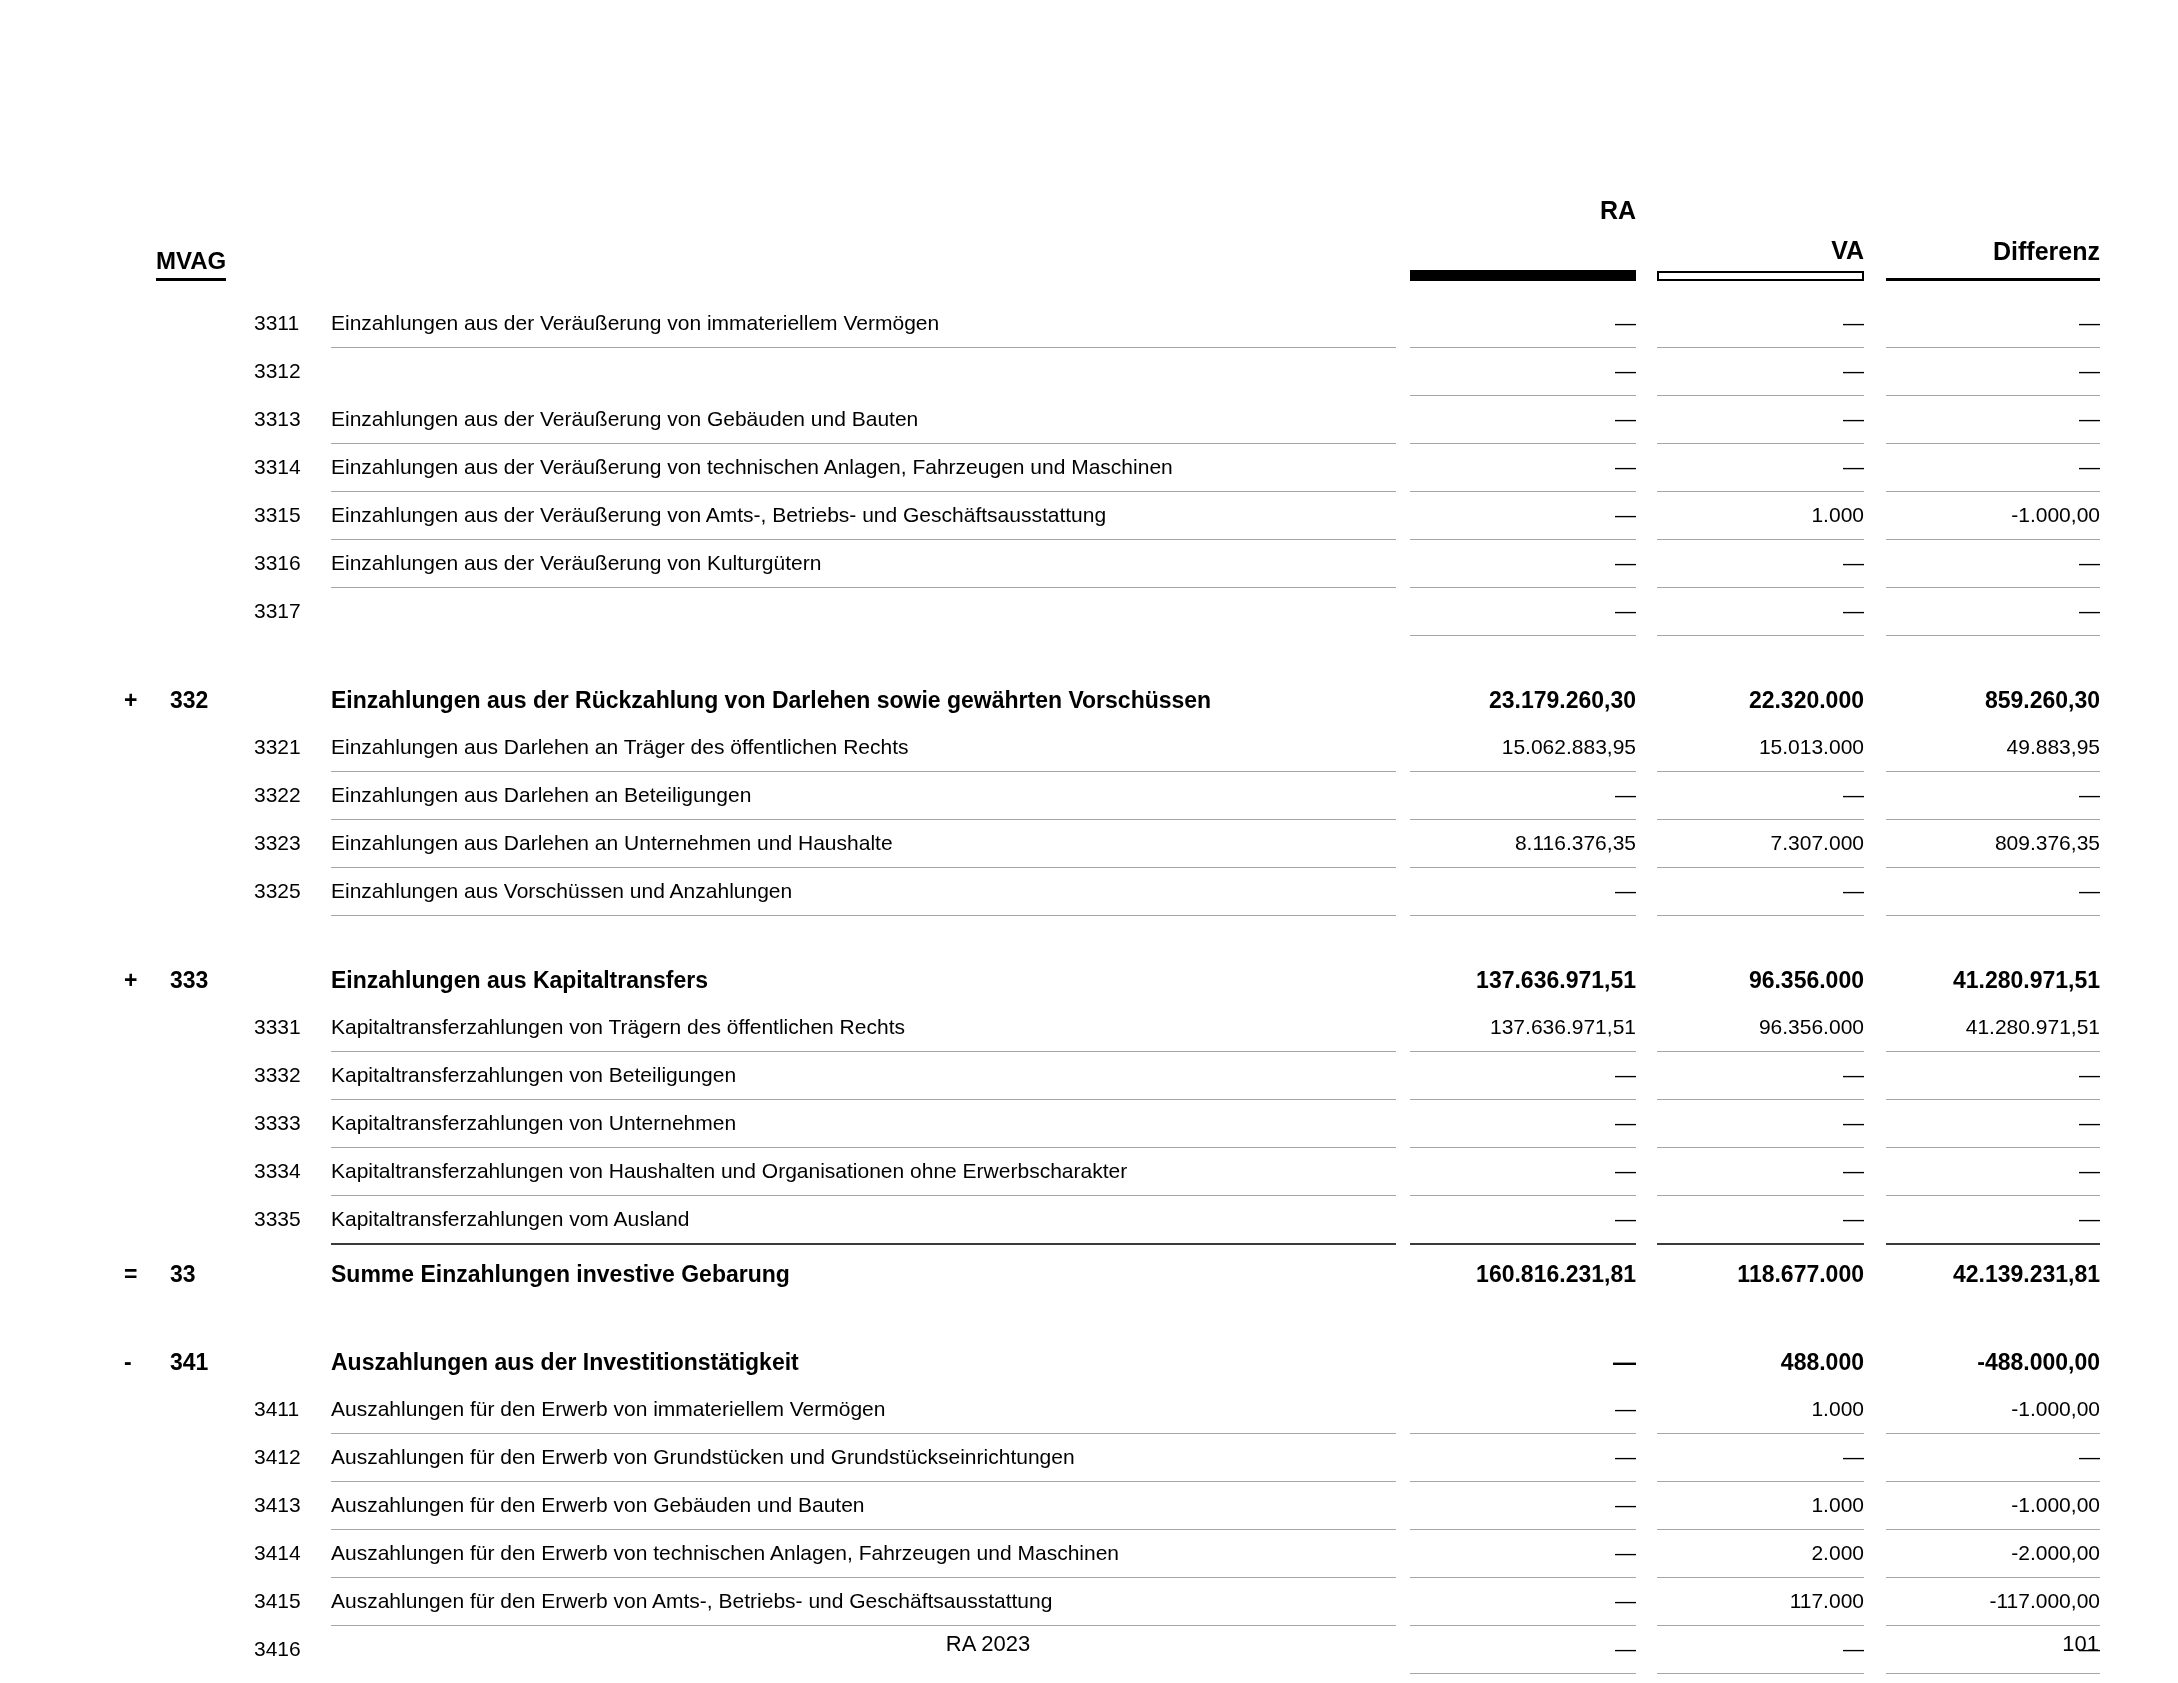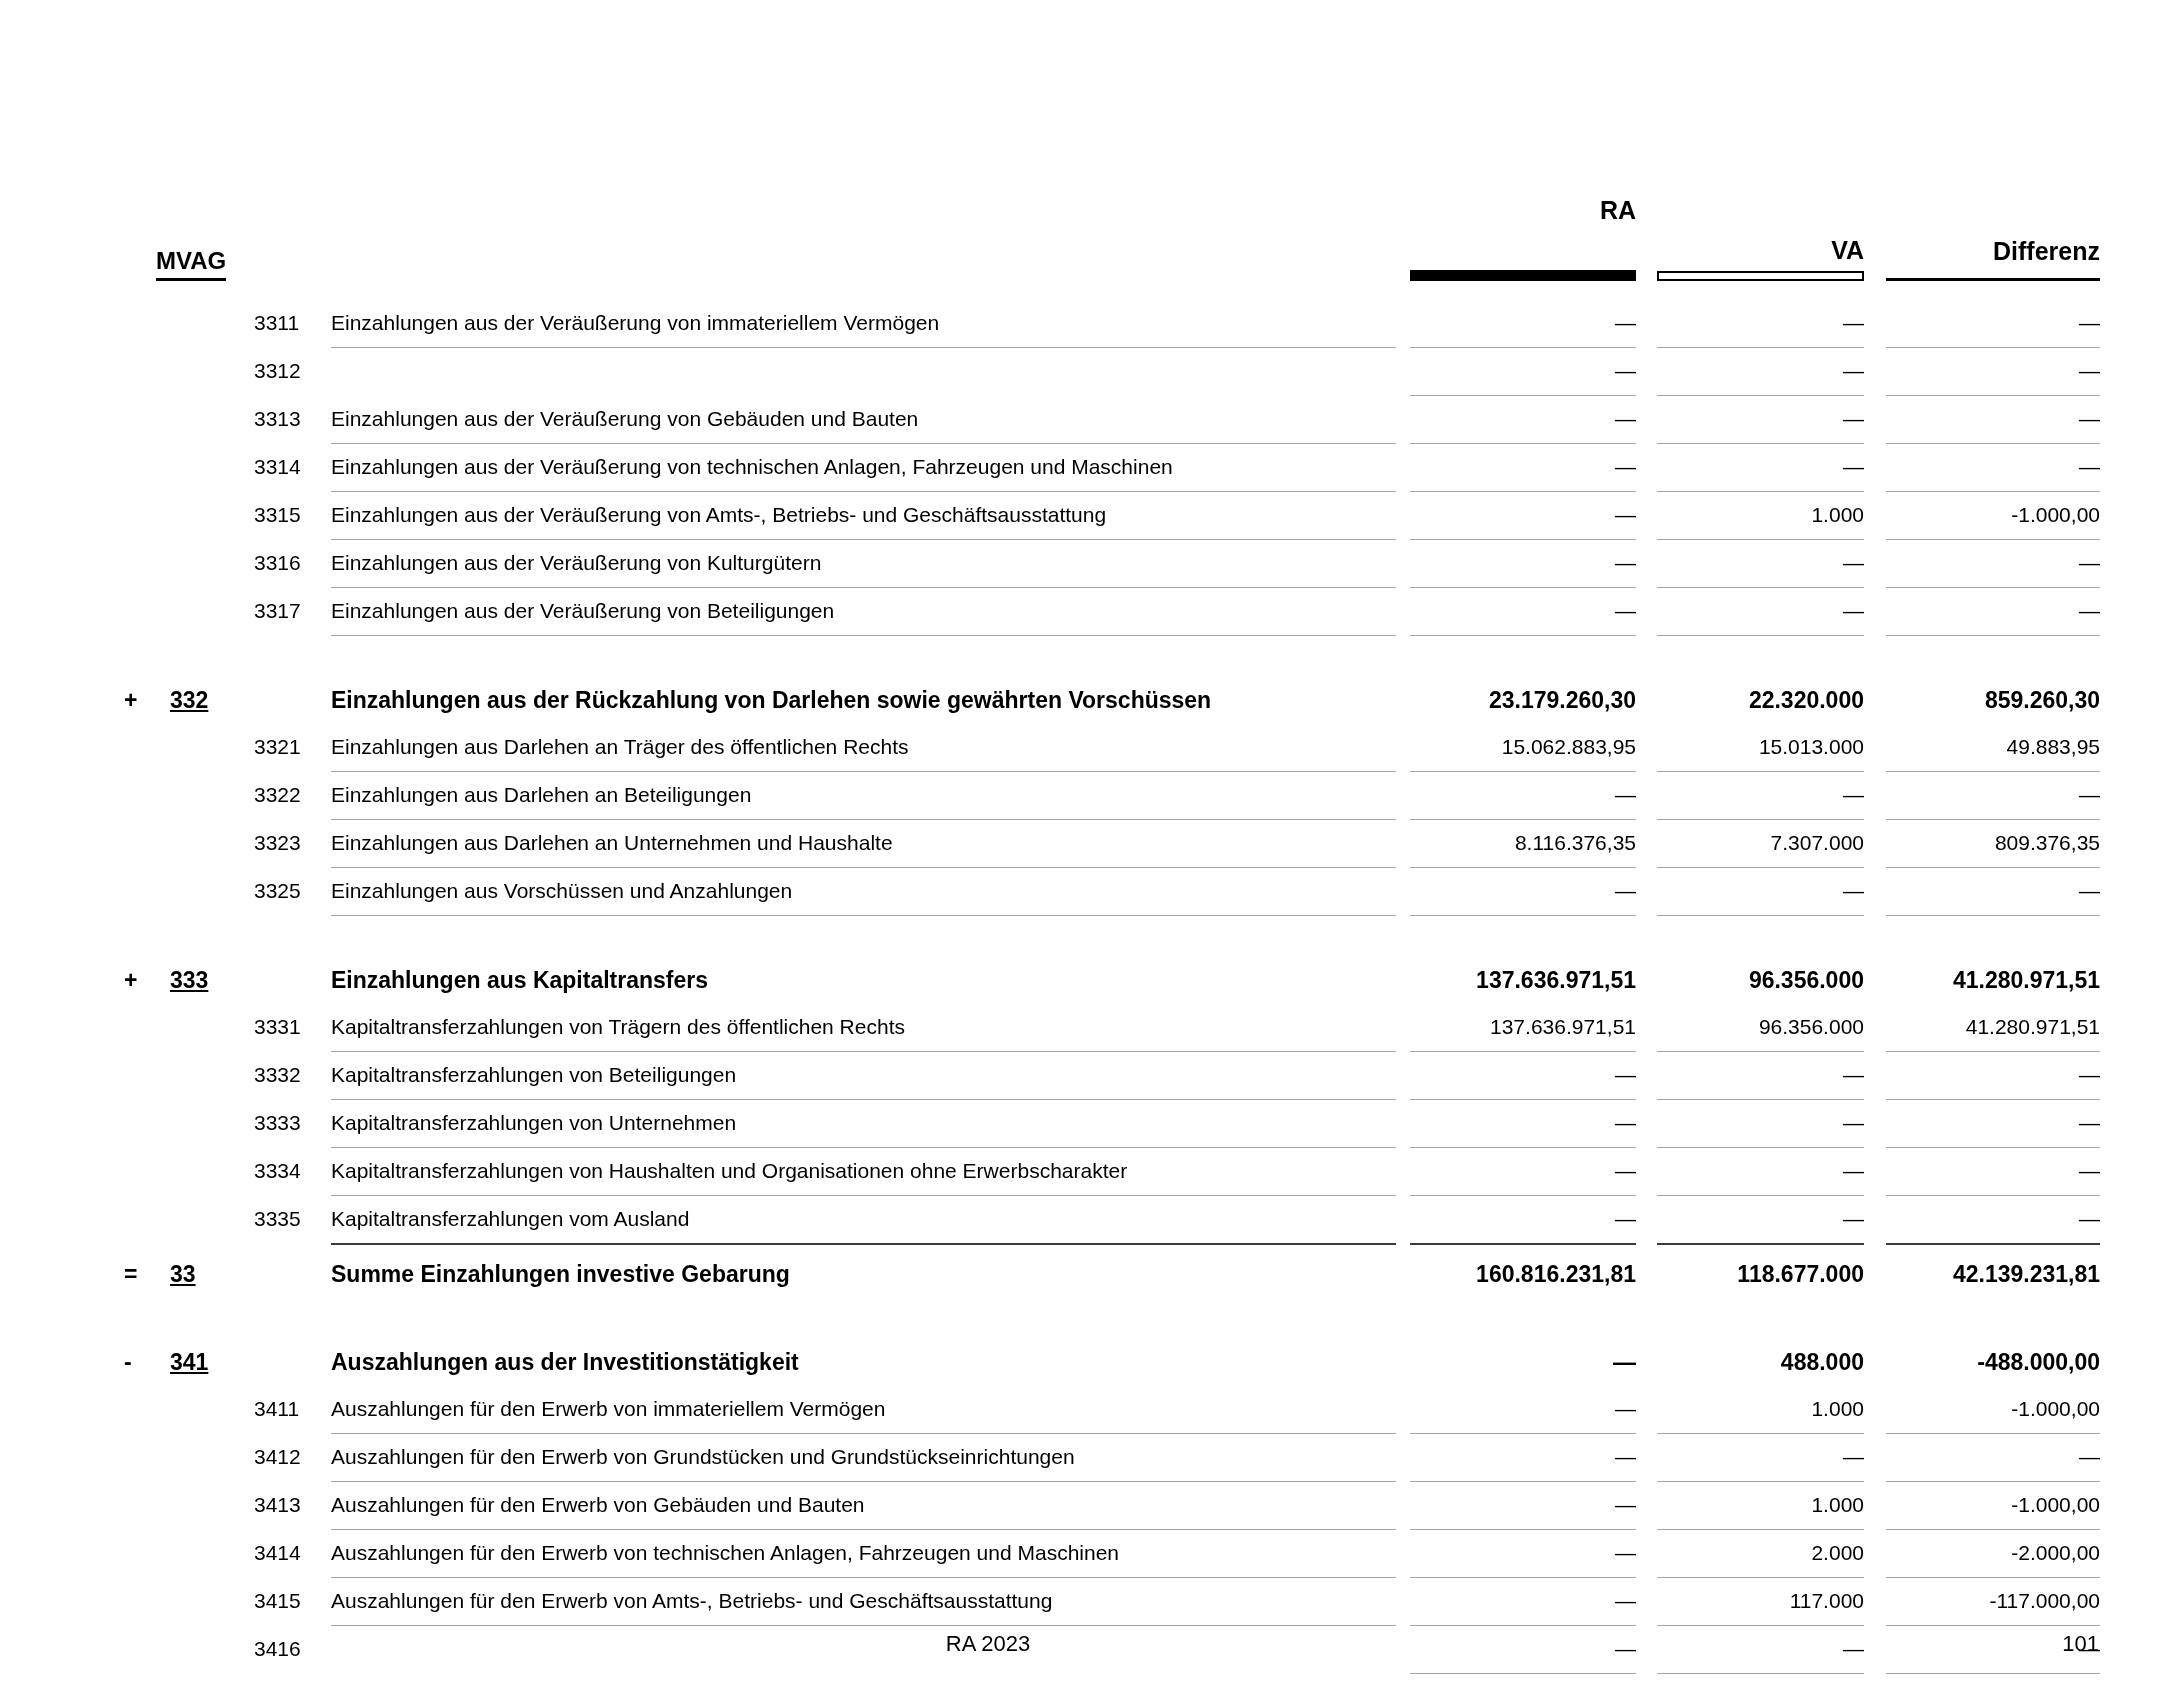--- a/index.html
+++ b/index.html
@@ -48,21 +48,21 @@
   .bar-diff{ height: 3px;  background: #000; margin-top: 12px; }
   
   .row { height: 48px; }
   .row .cell {
     line-height: 48px;
     font-size: 21px;
     white-space: nowrap;
     overflow: visible;
   }
   .row .sign  { grid-column: 1; font-weight: bold; }
-  .row .gcode { grid-column: 2; font-weight: bold; text-decoration: underline; }
+  .row .gcode { grid-column: 2; font-weight: bold; }
   .row .dcode { grid-column: 3; }
   .row .desc  { grid-column: 4; }
   .row .ra    { grid-column: 6; text-align: right; }
   .row .va    { grid-column: 8; text-align: right; }
   .row .diff  { grid-column: 10; text-align: right; }
   .row.detail .desc,
   .row.detail .ra,
   .row.detail .va,
   .row.detail .diff { border-bottom: 1px solid #a6a6a6; }
   .row.detail.strong-rule .desc,
@@ -167,21 +167,20 @@
     <span class="cell dcode">3316</span>
     <span class="cell desc">Einzahlungen aus der Veräußerung von Kulturgütern</span>
     <span class="cell ra">—</span>
     <span class="cell va">—</span>
     <span class="cell diff">—</span>
   </div>
       <div class="grid row detail">
     <span class="cell sign"></span>
     <span class="cell gcode"></span>
     <span class="cell dcode">3317</span>
-    <span class="cell desc">Einzahlungen aus der Veräußerung von Beteiligungen</span>
     <span class="cell ra">—</span>
     <span class="cell va">—</span>
     <span class="cell diff">—</span>
   </div>
       <div class="grid row group gap-before">
     <span class="cell sign">+</span>
     <span class="cell gcode">332</span>
     <span class="cell dcode"></span>
     <span class="cell desc">Einzahlungen aus der Rückzahlung von Darlehen sowie gewährten Vorschüssen</span>
     <span class="cell ra">23.179.260,30</span>

